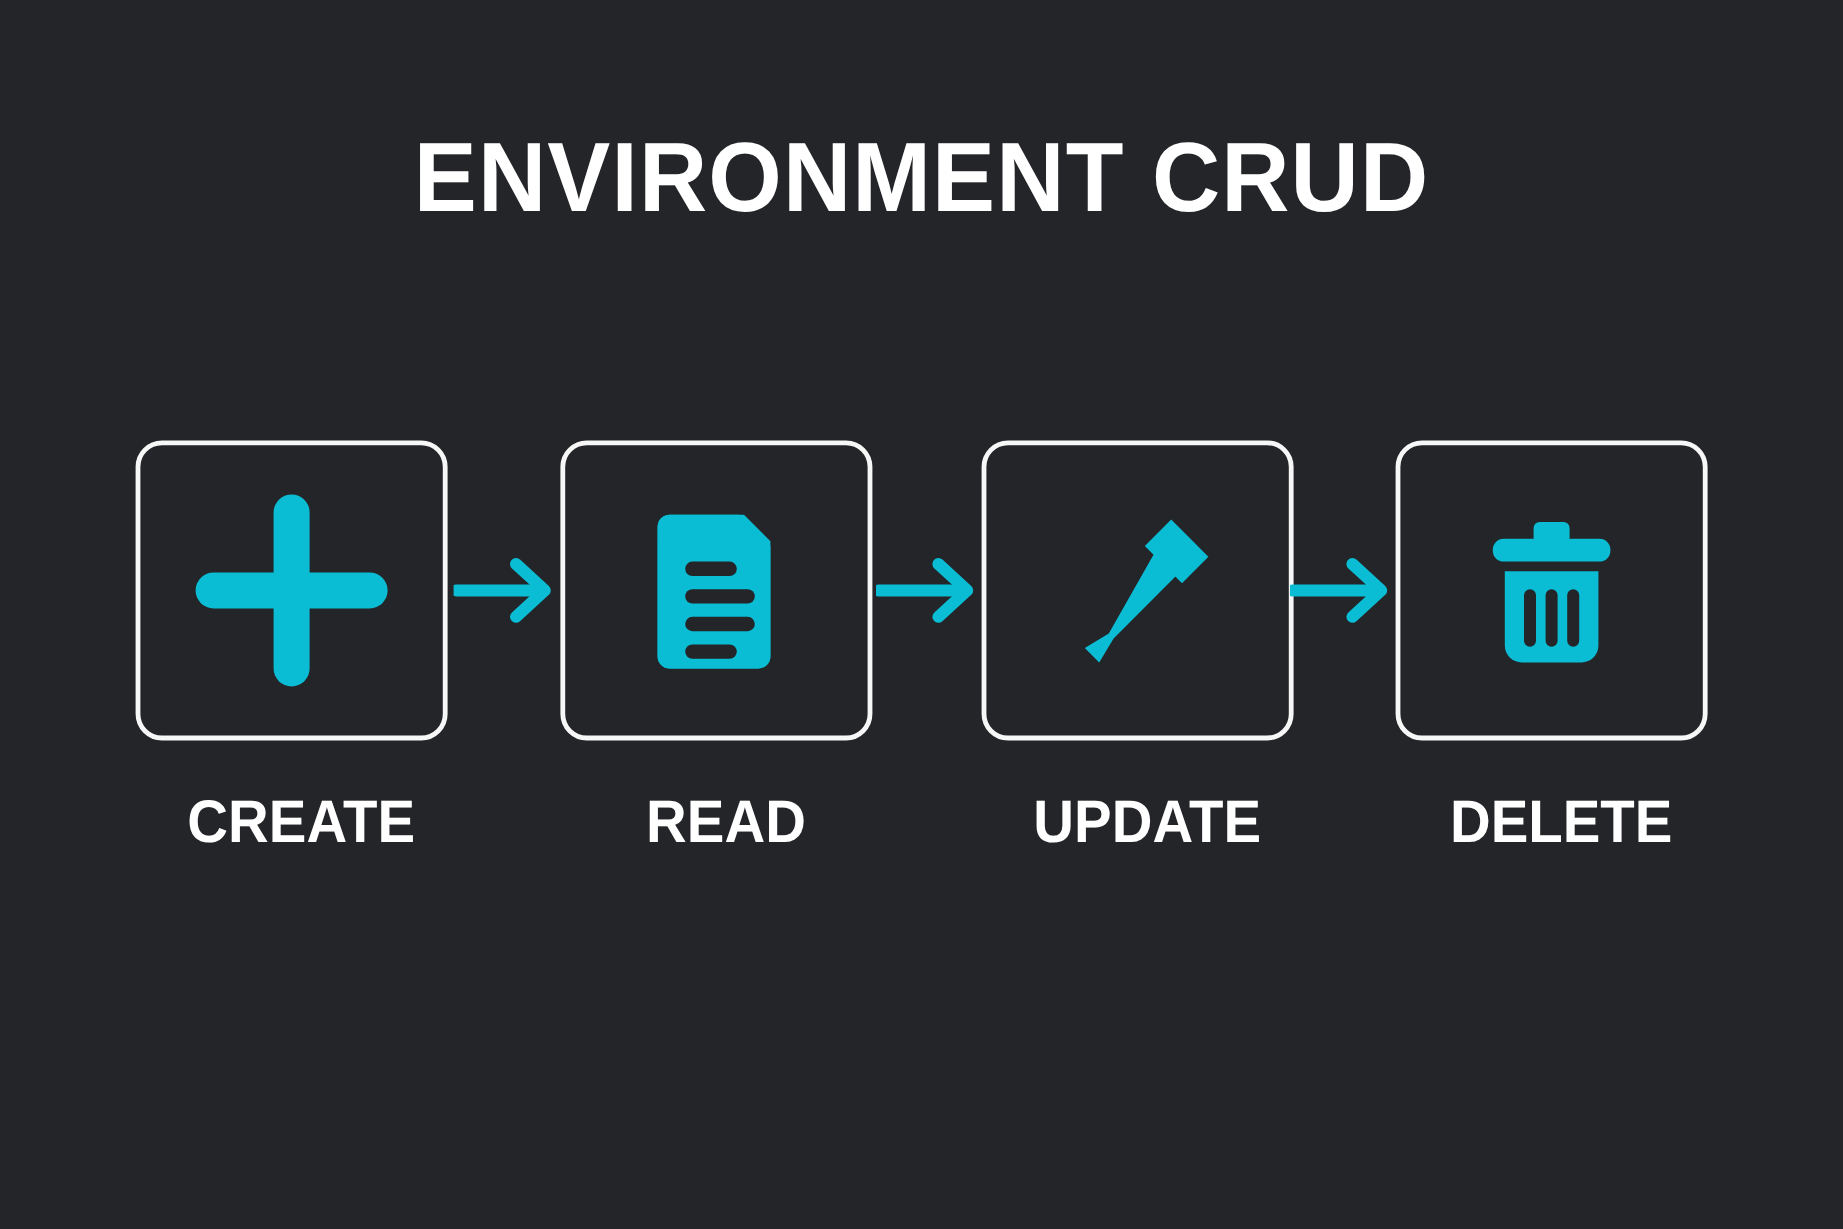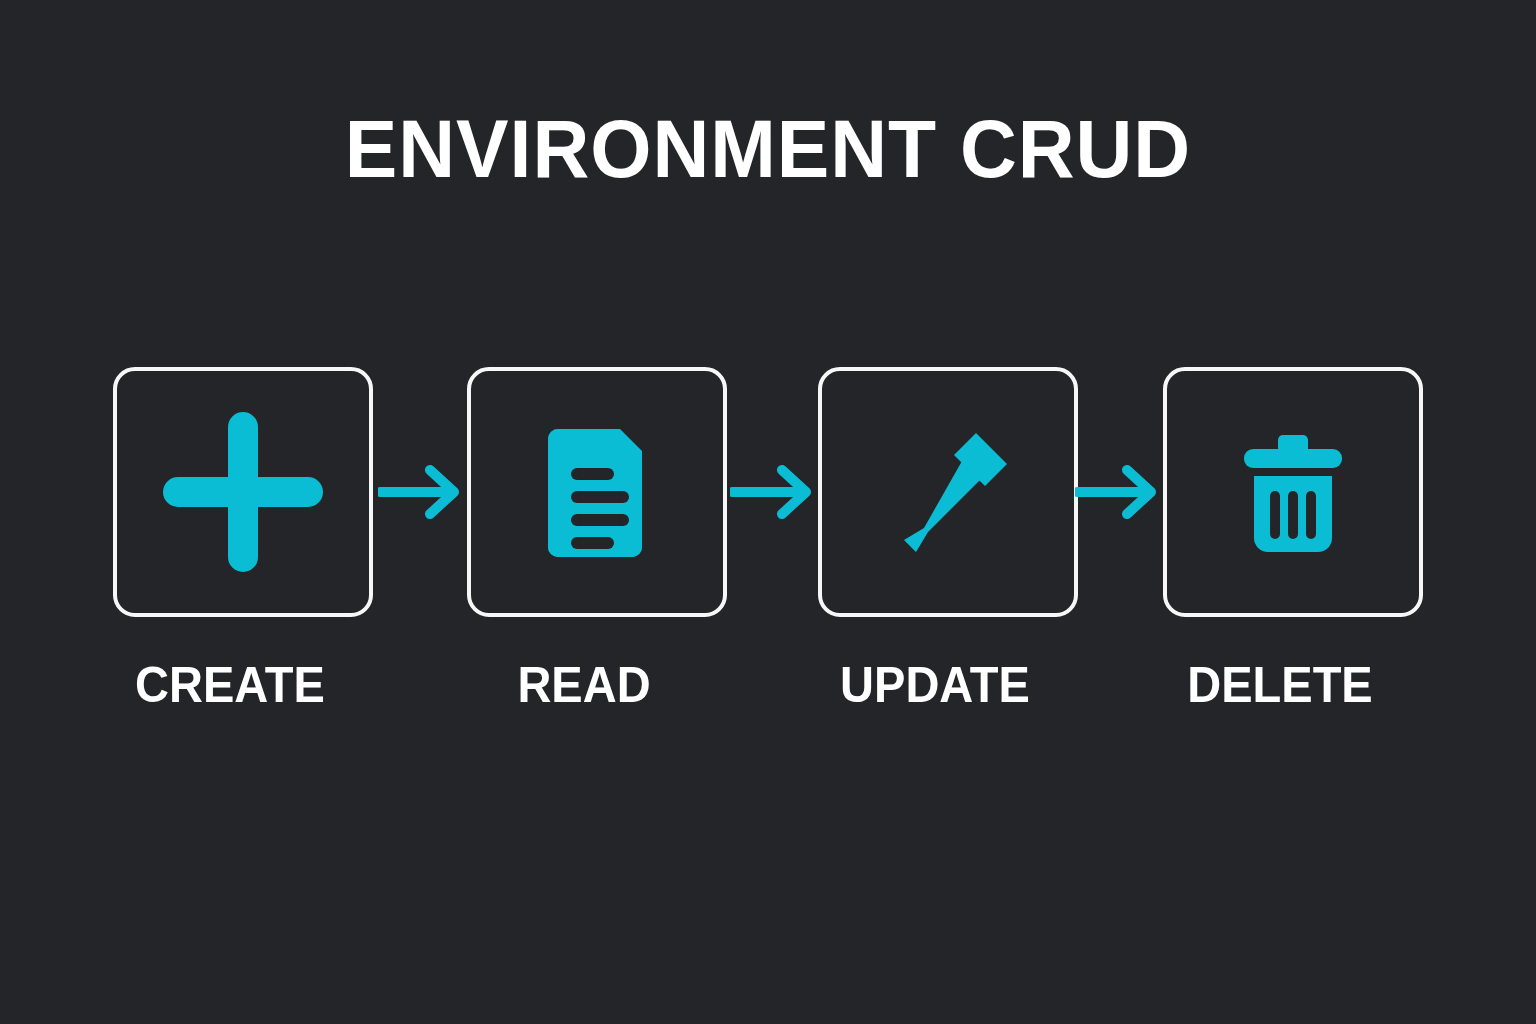--- a/index.html
+++ b/index.html
@@ -75,21 +75,21 @@
     height: 56px;
   }
   .arrow-0 { left: 265px; }
   .arrow-1 { left: 617px; }
   .arrow-2 { left: 962px; }
 
   
   .labels {
     position: absolute;
     top: 660px;
-    left: 100px;
+    left: 121px;
     width: 1310px;
     height: 60px;
   }
   .label {
     position: absolute;
     top: 0;
     width: 260px;
     text-align: center;
     color: #ffffff;
     font-size: 50px;

